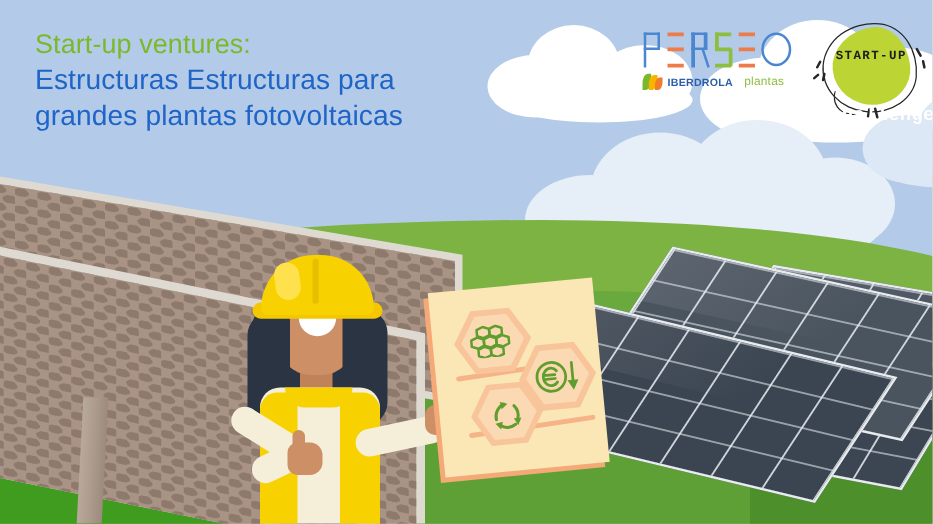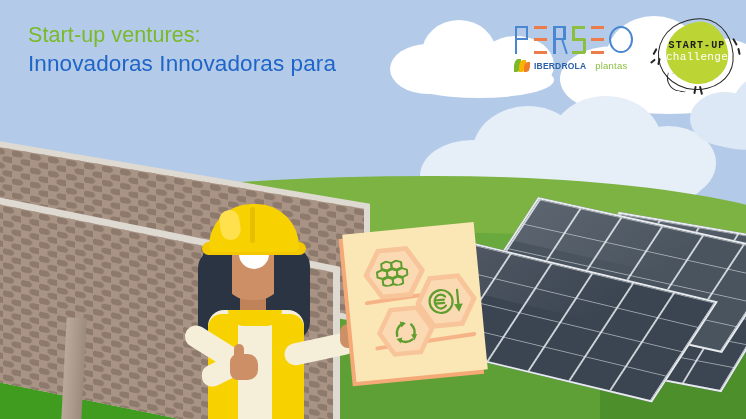--- a/index.html
+++ b/index.html
@@ -333,22 +333,22 @@
     border-radius:0 0 0 14px;transform:rotate(10deg);
   }
   #badge-text{
     position:absolute;left:14px;top:26px;width:66px;text-align:center;
   }
   #badge-l1{
     font-size:10px;font-weight:700;color:#1c1c1c;letter-spacing:1.1px;
     font-family:"Liberation Mono", monospace;line-height:11px;
   }
   #badge-l2{
-    font-size:11px;font-weight:400;color:#ffffff;letter-spacing:.3px;
-    font-family:"Liberation Mono", monospace;line-height:12px;
+    font-size:15px;font-weight:700;color:#ffffff;letter-spacing:.3px;
+    font-family:"Liberation Mono", monospace;line-height:12px;margin-top:36px;
   }
   .spark{position:absolute;background:#262626;width:1.5px;border-radius:1px;}
 </style>
 </head>
 <body>
 
 <div id="stage">
 
   <div class="abs" id="sky"></div>
 
@@ -485,21 +485,22 @@
           <path d="M9 17.6 H18"></path>
           <path d="M32 6 V24"></path>
         </g>
         <polygon points="32,28 27.6,20 36.4,20" fill="#5f9e2e"></polygon>
       </svg>
     </div>
   </div>
 
   <div class="abs" id="title-block">
     <div id="title-line1">Start-up ventures:</div>
-    <div class="title-line-blue">Innovadoras Innovadoras para</div>
+    <div class="title-line-blue">Estructuras Estructuras para</div>
+    <div class="title-line-blue">grandes plantas fotovoltaicas</div>
   </div>
 
   <div class="abs" id="perseo-logo">
     <div id="perseo-word">
       <span class="pl" id="pl-P">
           <span class="v"></span>
           <span class="t"></span>
           <span class="m"></span>
           <span class="rv"></span>
         </span>

